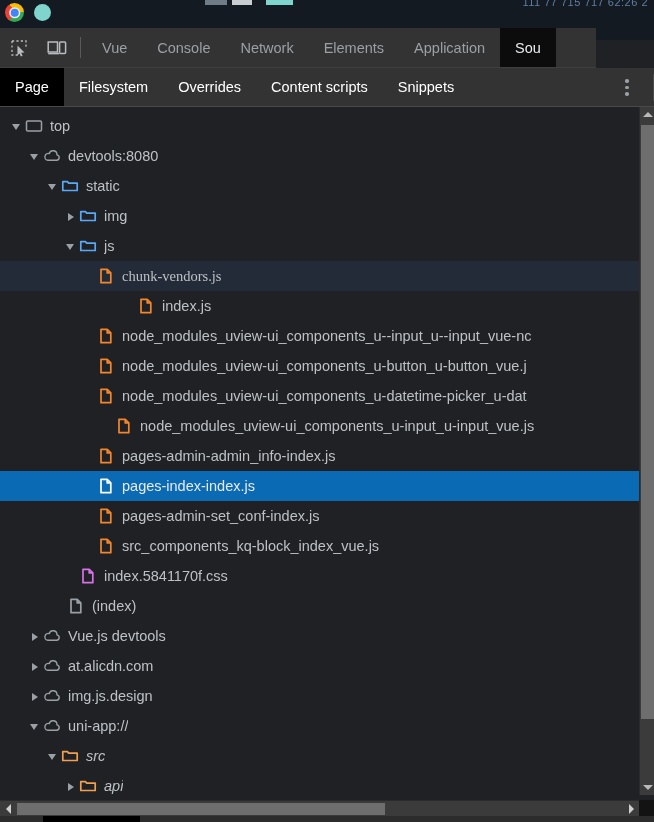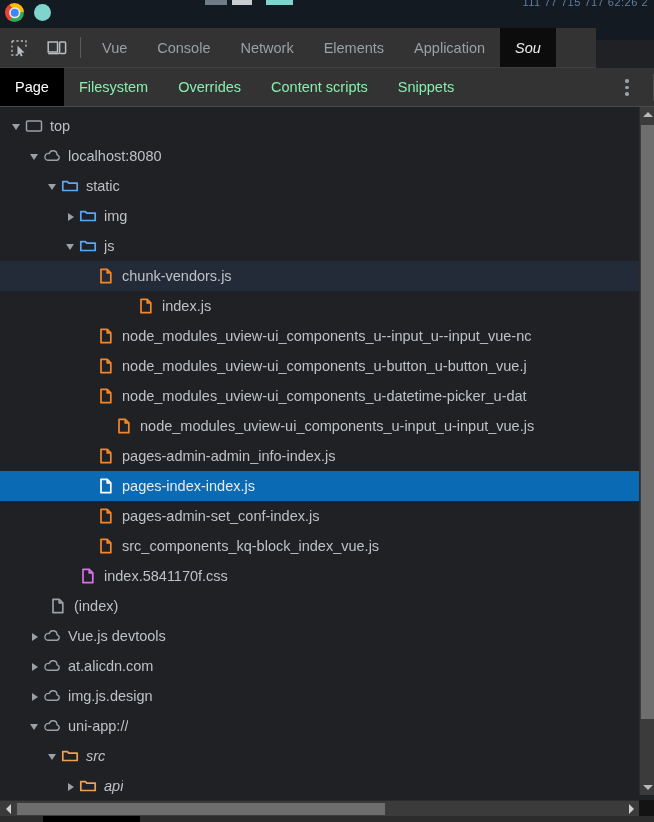--- a/index.html
+++ b/index.html
@@ -107,39 +107,38 @@
     align-items: center;
     padding: 0 15px;
     font-size: 14.5px;
     color: #9aa0a6;
     white-space: nowrap;
     cursor: pointer;
   }
   .tab.active {
     background: #0c0c0c;
     color: #e8eaed;
-    font-style: italic;
   }
 
   
   .subbar {
     position: absolute;
     top: 68px; left: 0;
     width: 654px; height: 39px;
     background: #333333;
     display: flex;
     align-items: stretch;
     border-bottom: 1px solid #494949;
   }
   .subtab {
     display: flex;
     align-items: center;
     padding: 0 15px;
     font-size: 14.5px;
-    color: #86efac;
+    color: #ffffff;
     white-space: nowrap;
     cursor: pointer;
   }
   .subtab.active {
     background: #000000;
     color: #ffffff;
   }
   .kebab {
     position: absolute;
     right: 16px; top: 0;
@@ -386,21 +385,21 @@
           </span>
           <span class="label">top</span>
         </div>
         <div class="row" style="padding-left: 28px;">
           <span class="twisty open"></span>
           <span class="ico">
             <svg width="18" height="18" viewBox="0 0 18 18">
               <path d="M4.4 13.2 h9.3 a2.7 2.7 0 0 0 .25 -5.35 A3.9 3.9 0 0 0 6.3 6.6 A2.9 2.9 0 0 0 4.4 13.2 Z" fill="none" stroke="#9aa0a6" stroke-width="1.4" stroke-linejoin="round"></path>
             </svg>
           </span>
-          <span class="label">localhost:8080</span>
+          <span class="label">devtools:8080</span>
         </div>
         <div class="row" style="padding-left: 46px;">
           <span class="twisty open"></span>
           <span class="ico">
             <svg width="18" height="18" viewBox="0 0 18 18">
               <path d="M1.8 4.6 h4.6 l1.3 1.5 h8.5 v7.4 h-14.4 Z" fill="none" stroke="#5aa9f8" stroke-width="1.7" stroke-linejoin="round"></path>
             </svg>
           </span>
           <span class="label">static</span>
         </div>
@@ -415,21 +414,21 @@
         </div>
         <div class="row" style="padding-left: 64px;">
           <span class="twisty open"></span>
           <span class="ico">
             <svg width="18" height="18" viewBox="0 0 18 18">
               <path d="M1.8 4.6 h4.6 l1.3 1.5 h8.5 v7.4 h-14.4 Z" fill="none" stroke="#5aa9f8" stroke-width="1.7" stroke-linejoin="round"></path>
             </svg>
           </span>
           <span class="label">js</span>
         </div>
-        <div class="row hover" style="padding-left: 82px;">
+        <div class="row hover" style="padding-left: 82px; font-family: Liberation Serif, serif;">
           <span class="twisty none"></span>
           <span class="ico">
             <svg width="18" height="18" viewBox="0 0 18 18">
               <path d="M4 2.3 h6.2 l3.6 3.6 v9.8 h-9.8 Z" fill="none" stroke="#f4872c" stroke-width="1.7" stroke-linejoin="round"></path>
               <path d="M10.2 2.3 v3.6 h3.6" fill="none" stroke="#f4872c" stroke-width="1.7" stroke-linejoin="round"></path>
             </svg>
           </span>
           <span class="label">chunk-vendors.js</span>
         </div>
         <div class="row" style="padding-left: 82px; margin-left: 40px;">
@@ -525,21 +524,21 @@
         <div class="row" style="padding-left: 64px;">
           <span class="twisty none"></span>
           <span class="ico">
             <svg width="18" height="18" viewBox="0 0 18 18">
               <path d="M4 2.3 h6.2 l3.6 3.6 v9.8 h-9.8 Z" fill="none" stroke="#d673e8" stroke-width="1.7" stroke-linejoin="round"></path>
               <path d="M10.2 2.3 v3.6 h3.6" fill="none" stroke="#d673e8" stroke-width="1.7" stroke-linejoin="round"></path>
             </svg>
           </span>
           <span class="label">index.5841170f.css</span>
         </div>
-        <div class="row" style="padding-left: 34px;">
+        <div class="row" style="padding-left: 52px;">
           <span class="twisty none"></span>
           <span class="ico">
             <svg width="18" height="18" viewBox="0 0 18 18">
               <path d="M4 2.3 h6.2 l3.6 3.6 v9.8 h-9.8 Z" fill="none" stroke="#9aa0a6" stroke-width="1.7" stroke-linejoin="round"></path>
               <path d="M10.2 2.3 v3.6 h3.6" fill="none" stroke="#9aa0a6" stroke-width="1.7" stroke-linejoin="round"></path>
             </svg>
           </span>
           <span class="label">(index)</span>
         </div>
         <div class="row" style="padding-left: 28px;">

